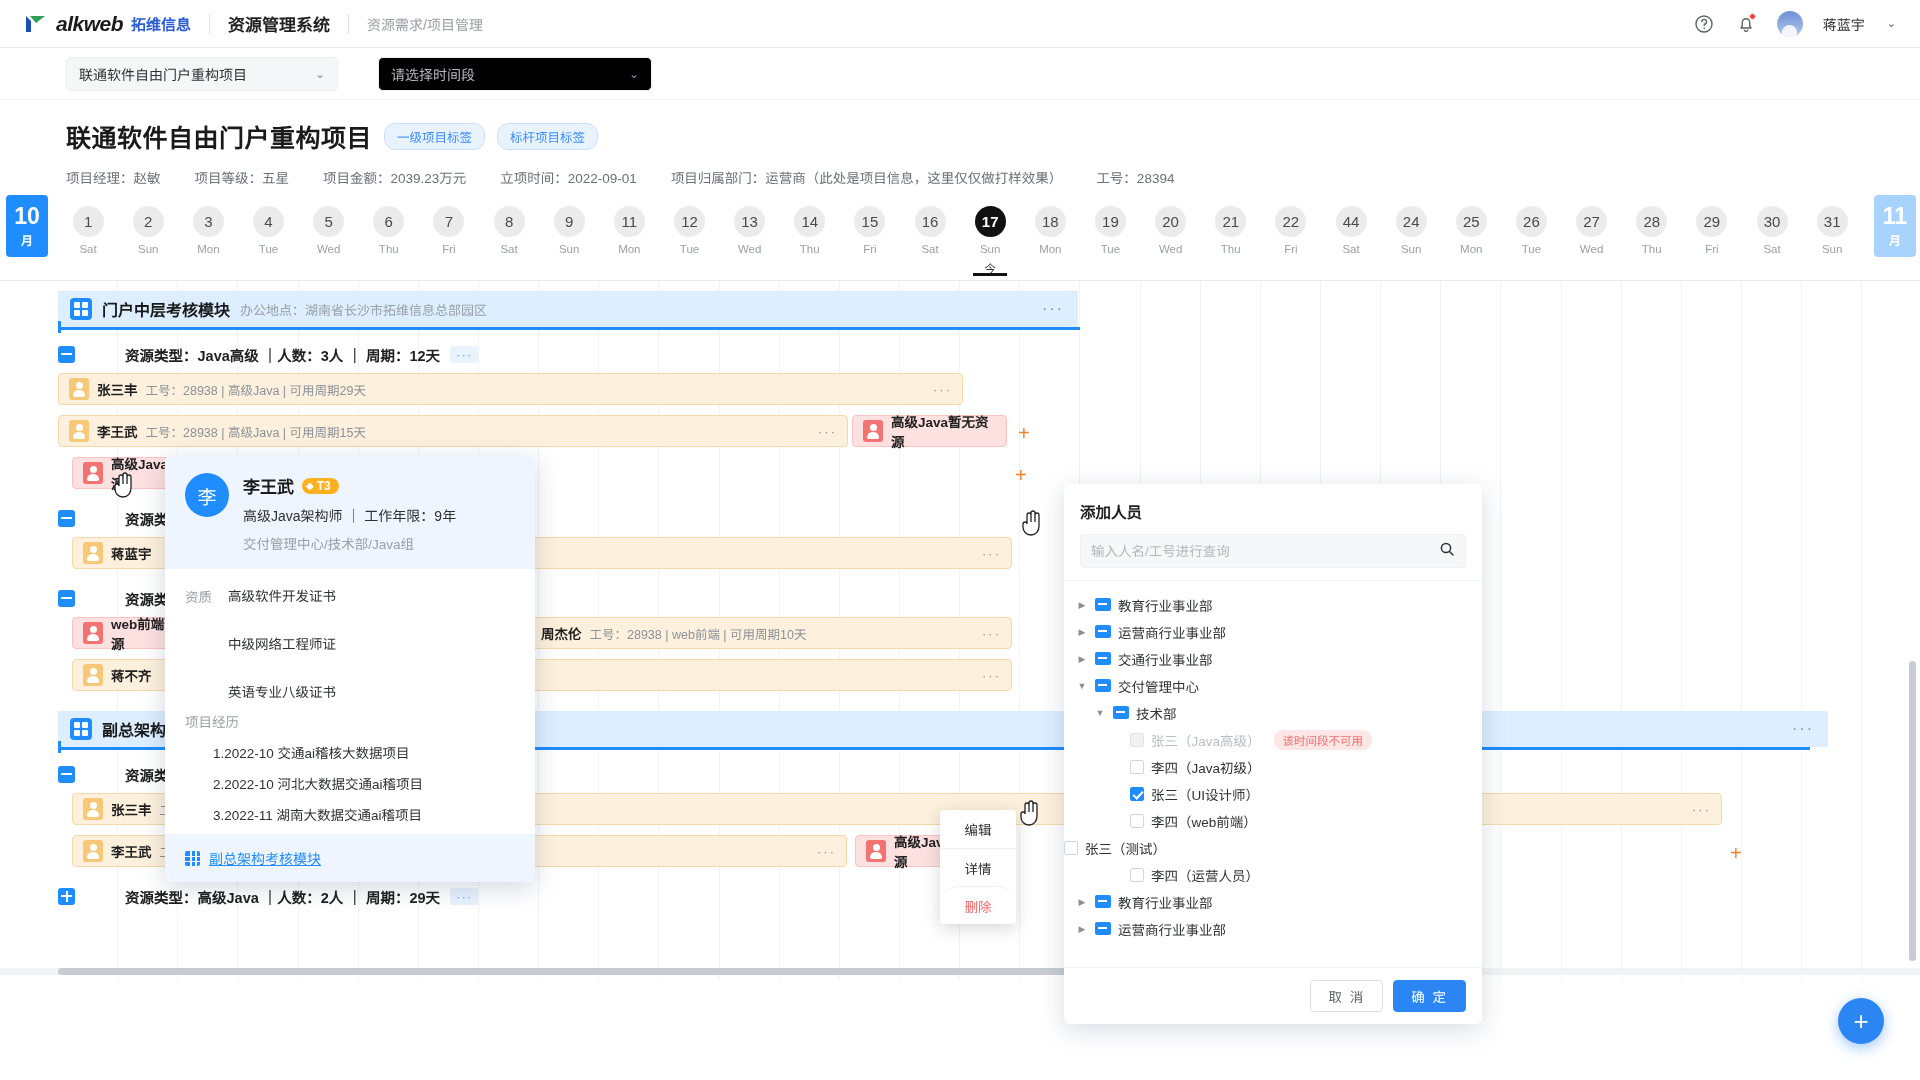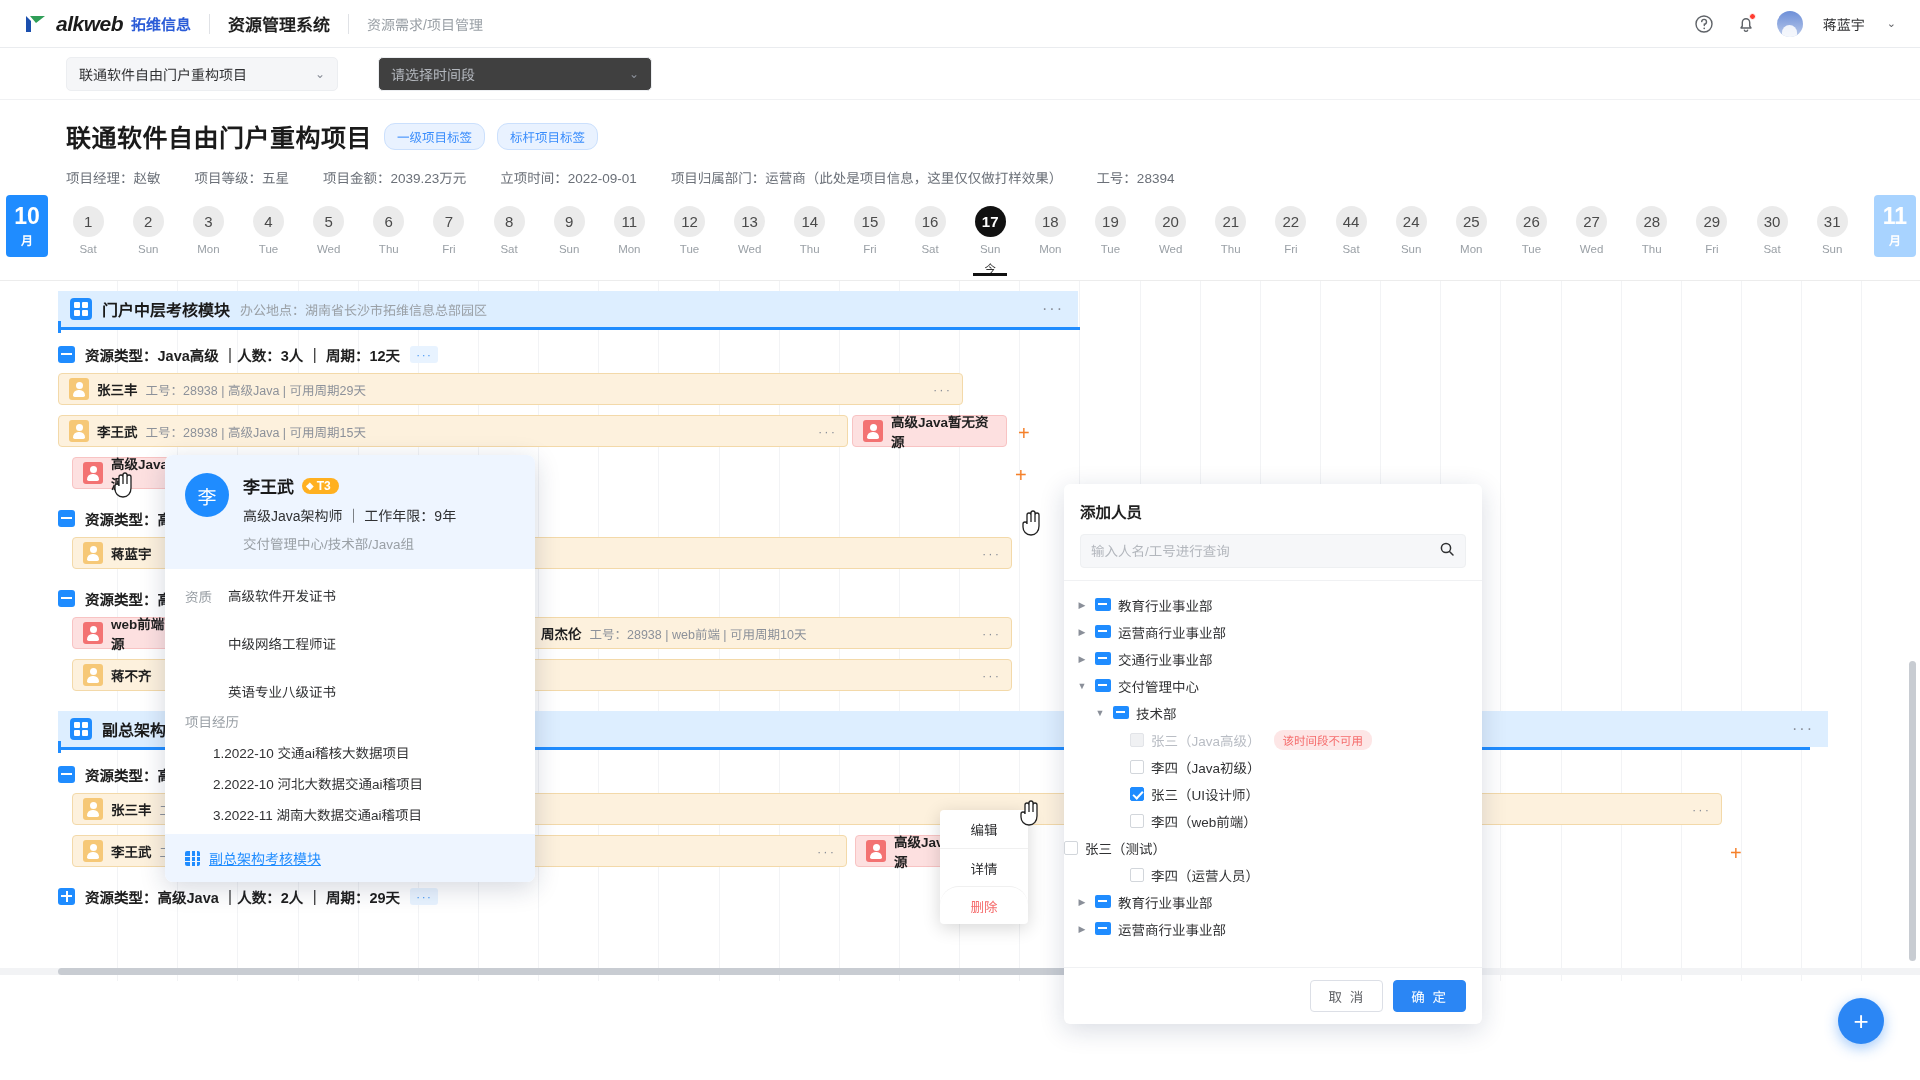--- a/index.html
+++ b/index.html
@@ -33,21 +33,21 @@
   .uname { font-size: 14px; color: #303133; }
   .caret { font-size: 11px; color: #606266; margin-left: 2px; }
 
   
   .filterbar { height: 52px; display: flex; align-items: center; gap: 40px; padding: 0 66px; border-bottom: 1px solid #f0f1f3; background:#fff; }
   .select {
     height: 34px; border-radius: 5px; background: #f5f6f8; border: 1px solid #eceef1;
     display: flex; align-items: center; padding: 0 12px; font-size: 14px; color: #303133; cursor: pointer;
   }
   .select.w1 { width: 272px; }
-  .select.w2 { width: 274px; background: #404040; border: 1px solid #eceef1; }
+  .select.w2 { width: 274px; background: #000000; border: 1px solid #eceef1; }
   .select .ph { color: #b3b7bd; }
   .select .arrow { margin-left: auto; color: #8a8f99; font-size: 12px; }
 
   
   .proj { padding: 18px 66px 10px; }
   .proj-title-row { display: flex; align-items: center; gap: 12px; }
   .proj-title { font-size: 25px; font-weight: 700; color: #1a1a1a; letter-spacing: .5px; }
   .tag { font-size: 12.5px; color: #3a8dfc; background: #e9f2ff; border: 1px solid #cbe0fd; border-radius: 11px; padding: 3px 12px; }
   .proj-meta { margin-top: 13px; display: flex; gap: 34px; font-size: 13.5px; color: #6b7078; white-space: nowrap; }
 
@@ -98,21 +98,21 @@
   .mod-dots { margin-left: auto; margin-right: 14px; color: #8a8f99; letter-spacing: 2px; font-size: 16px; cursor: pointer; }
   .module-underline { position:absolute; left: 58px; top: 36px; height: 3px; background: #1f8cff; }
   .module-underline.m1 { width: 1022px; }
   .module-underline.m2 { width: 1752px; }
   .module-underline::before { content:""; position:absolute; left:0; top:-6px; width:3px; height:12px; background:#1f8cff; }
 
   .restype-row { position: relative; height: 38px; display:flex; align-items:center; padding-left: 58px; gap: 10px; }
   .rt-toggle { width: 17px; height: 17px; border-radius: 3px; background: #1f8cff; position: relative; flex:none; cursor:pointer; }
   .rt-toggle::before { content:""; position:absolute; left:3px; top:7.5px; width:11px; height:2px; background:#fff; }
   .rt-toggle.plus::after { content:""; position:absolute; left:7.5px; top:3px; width:2px; height:11px; background:#fff; }
-  .rt-text { font-size: 14.5px; font-weight: 700; color: #1f1f1f; }
+  .rt-text { font-size: 14.5px; font-weight: 700; color: #1f1f1f; margin-left: 40px; }
   .rt-dots { background: #e8f3ff; color:#5aa2f5; border-radius: 3px; padding: 1px 6px; font-size: 13px; letter-spacing: 1px; cursor:pointer; }
 
   .person-row { position: relative; height: 38px; margin-bottom: 4px; }
   .pbar {
     position: absolute; height: 32px; border-radius: 4px; display:flex; align-items:center;
     padding: 0 10px; gap: 8px; font-size: 13px;
   }
   .pbar.orange { background: #fdf1dd; border: 1px solid #f3d9a9; }
   .pbar.red { background: #fde0e0; border: 1px solid #f8c3c3; }
   .pavatar { width: 20px; height: 22px; border-radius: 3px; flex:none; position:relative; }
@@ -149,21 +149,21 @@
   .pc-exp { display:flex; flex-direction:column; gap: 11px; padding-left: 28px; }
   .pc-foot { background: #eef5ff; padding: 14px 20px; display:flex; align-items:center; gap: 9px; }
   .pc-foot .gicon { width: 15px; height: 15px; background:#1f8cff; border-radius:2px; position:relative; }
   .pc-foot .gicon::before, .pc-foot .gicon::after { content:""; position:absolute; background:#eef5ff; }
   .pc-foot .gicon::before { left:0; top:5px; width:15px; height:1.5px; box-shadow:0 5px 0 #eef5ff; }
   .pc-foot .gicon::after { left:5px; top:0; width:1.5px; height:15px; box-shadow:5px 0 0 #eef5ff; }
   .pc-link { font-size: 14px; color:#1f8cff; text-decoration: underline; cursor: pointer; }
 
   
   .ctxmenu {
-    position: absolute; left: 940px; top: 810px; width: 88px; background:#fff;
+    position: absolute; left: 940px; top: 810px; width: 76px; background:#fff;
     border-radius: 4px; box-shadow: 0 4px 18px rgba(0,0,0,.16); z-index: 28; overflow:hidden;
   }
   .ctxitem { height: 38px; display:flex; align-items:center; justify-content:center; font-size: 13.5px; color:#303133; cursor:pointer; }
   .ctxitem + .ctxitem { border-top: 1px solid #f0f0f0; }
   .ctxitem.danger { color: #f56c6c; border-radius: 19px; }
 
   
   .addpanel {
     position: absolute; left: 1040px; top: 484px; width: 418px; height: 540px;
     background:#fff; border-radius: 6px; box-shadow: 0 6px 26px rgba(20,40,80,.16);

